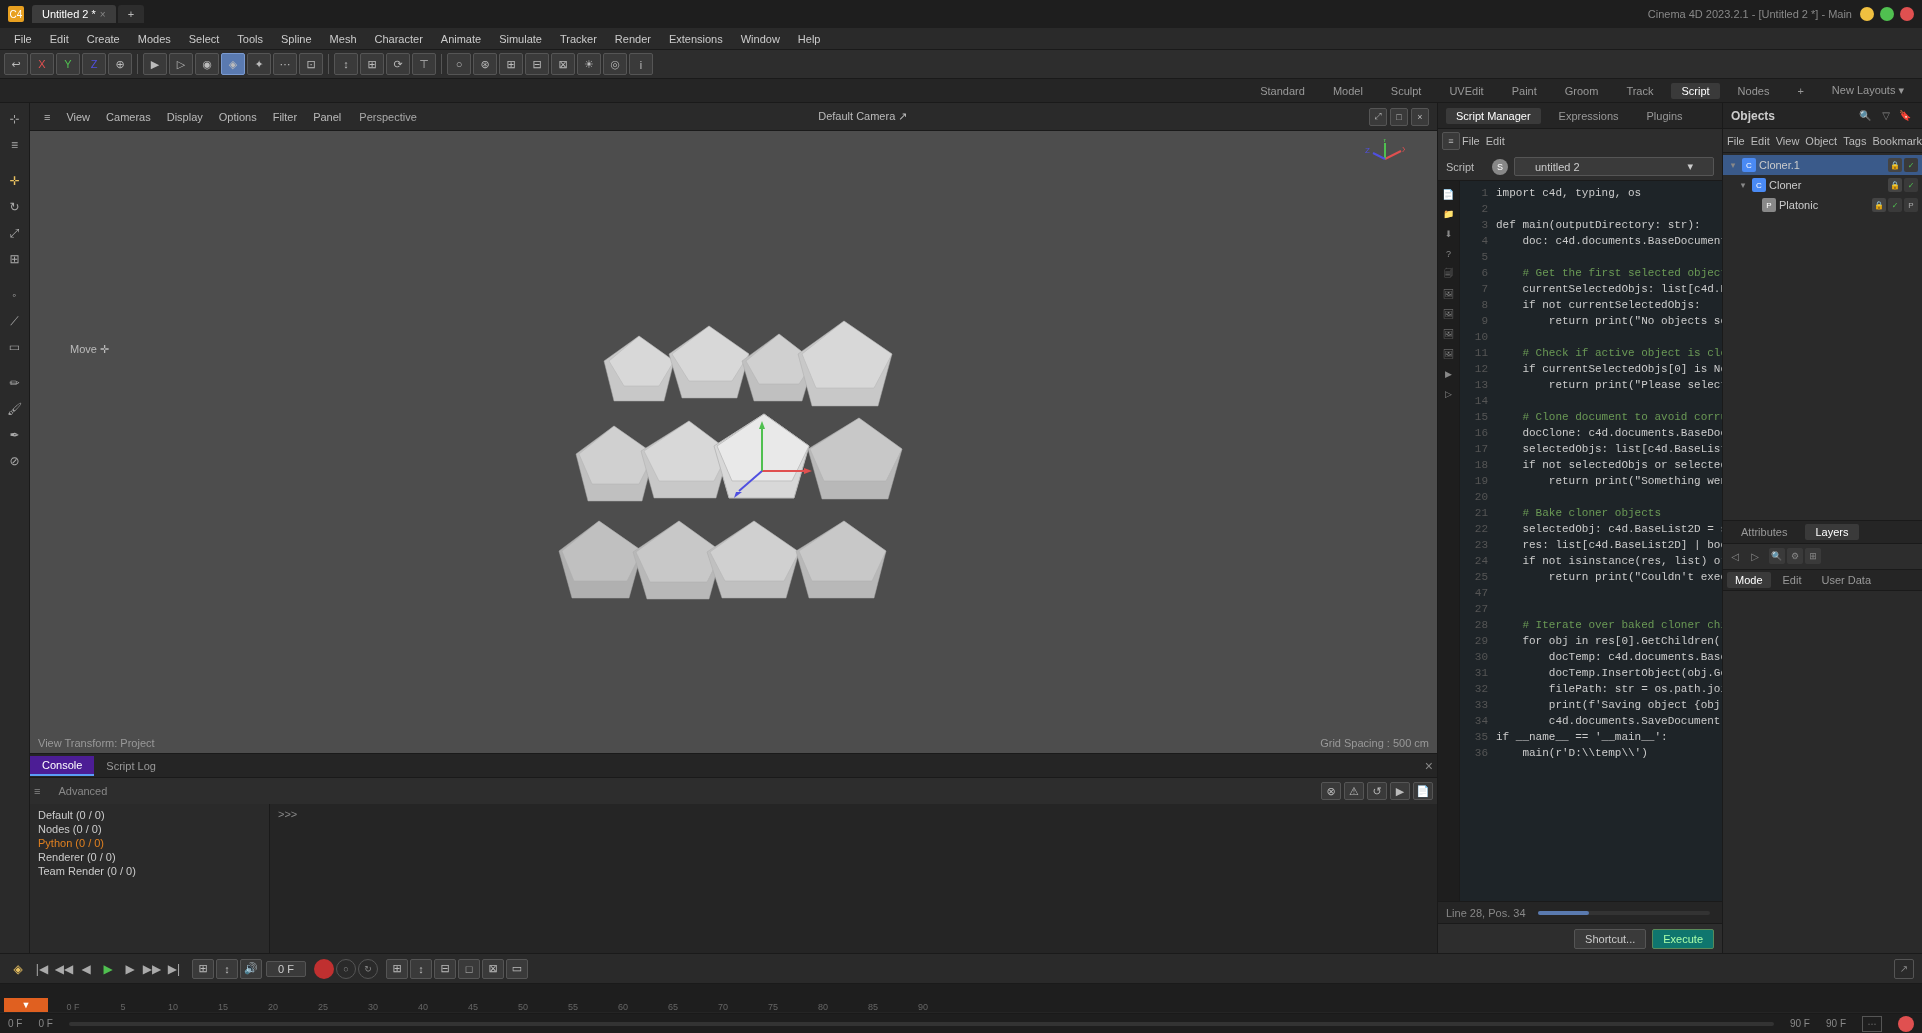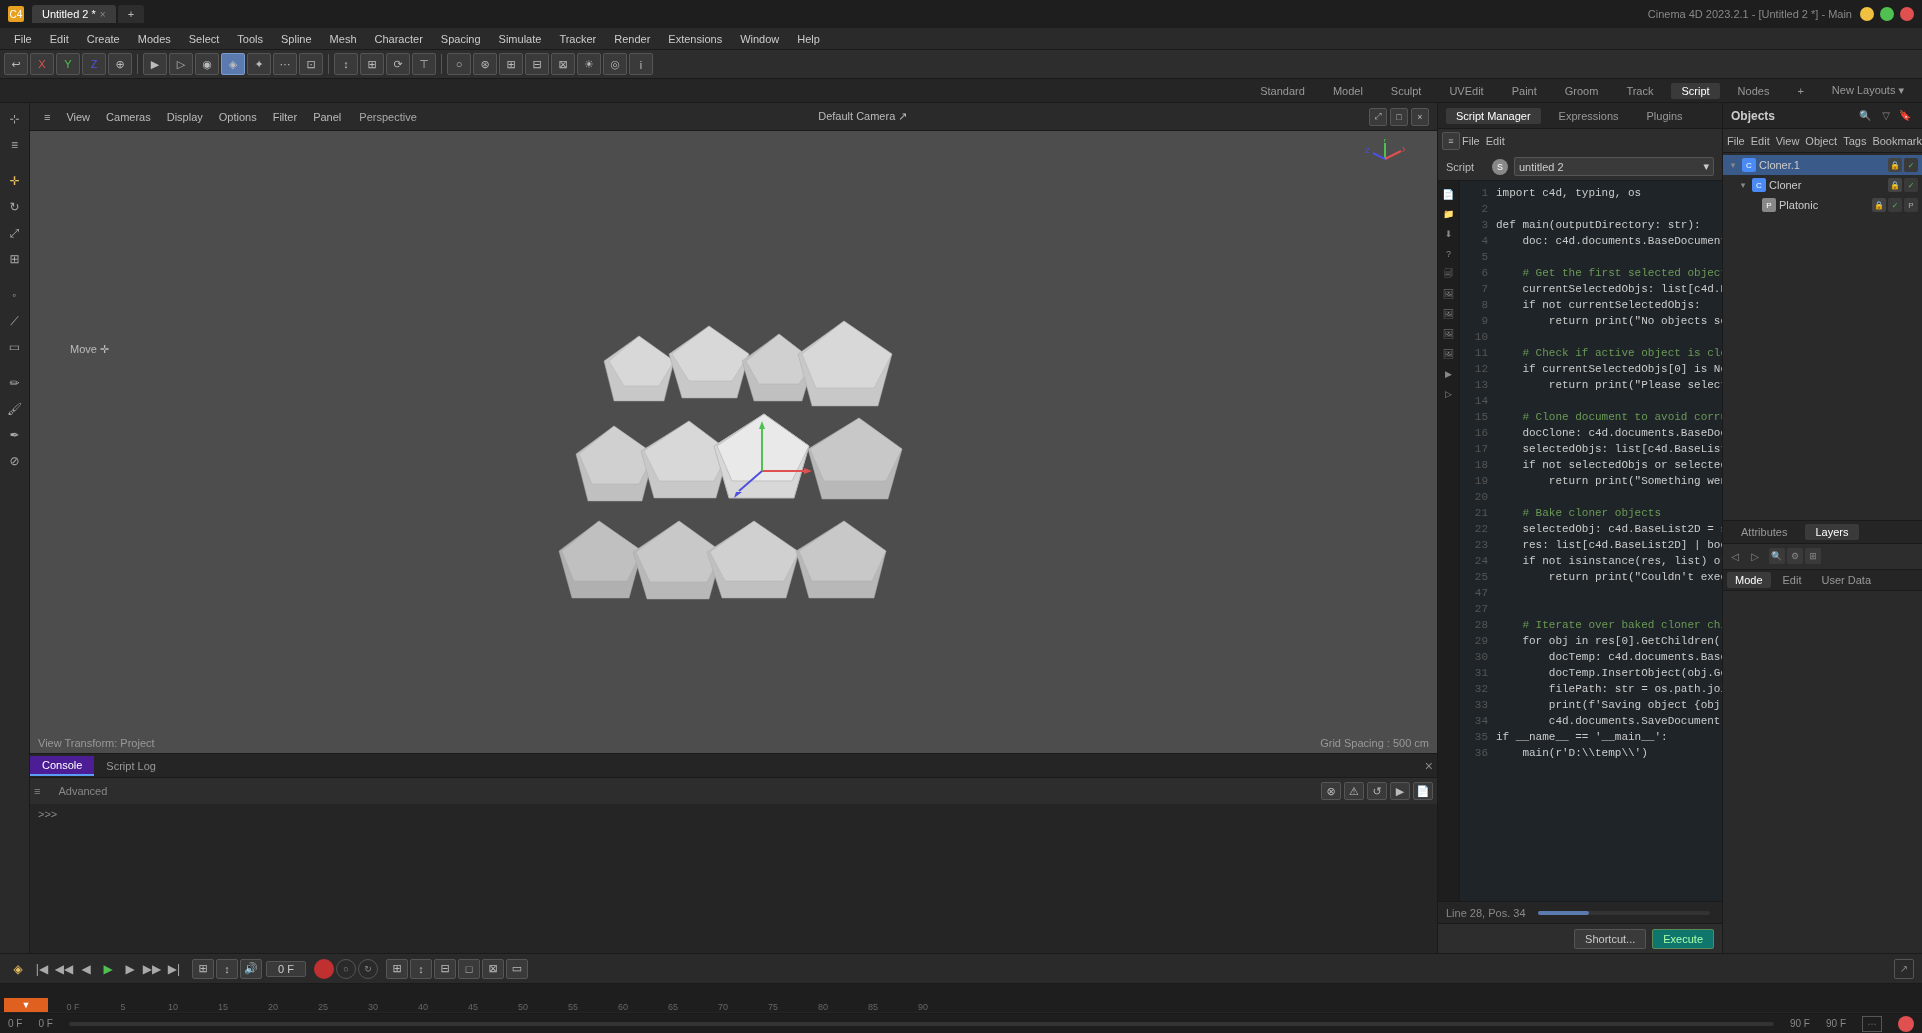--- a/index.html
+++ b/index.html
@@ -424,21 +424,21 @@
     .sm-label {
       color: #bbb;
       font-size: 11px;
       width: 40px;
     }
     .script-dropdown {
       flex: 1;
       background: #3a3a3a;
       border: 1px solid #555;
       border-radius: 2px;
-      padding: 2px 4px;
+      padding: 2px 20px;
       color: #ccc;
       font-size: 11px;
       display: flex;
       align-items: center;
       justify-content: space-between;
       cursor: pointer;
     }
 
     
     .far-right-panel {
@@ -684,21 +684,21 @@
 <div class="menu-bar">
   <div class="menu-item">File</div>
   <div class="menu-item">Edit</div>
   <div class="menu-item">Create</div>
   <div class="menu-item">Modes</div>
   <div class="menu-item">Select</div>
   <div class="menu-item">Tools</div>
   <div class="menu-item">Spline</div>
   <div class="menu-item">Mesh</div>
   <div class="menu-item">Character</div>
-  <div class="menu-item">Spacing</div>
+  <div class="menu-item">Animate</div>
   <div class="menu-item">Simulate</div>
   <div class="menu-item">Tracker</div>
   <div class="menu-item">Render</div>
   <div class="menu-item">Extensions</div>
   <div class="menu-item">Window</div>
   <div class="menu-item">Help</div>
 </div>
 
 <div class="top-toolbars">
   <div class="toolbar-row">
@@ -869,20 +869,27 @@
         <span style="color:#888;font-size:11px;margin-left:16px;">Advanced</span>
         <div style="margin-left:auto;display:flex;gap:3px;">
           <div class="toolbar-btn" style="width:20px;height:18px;">⊗</div>
           <div class="toolbar-btn" style="width:20px;height:18px;">⚠</div>
           <div class="toolbar-btn" style="width:20px;height:18px;">↺</div>
           <div class="toolbar-btn" style="width:20px;height:18px;">▶</div>
           <div class="toolbar-btn" style="width:20px;height:18px;">📄</div>
         </div>
       </div>
       <div class="console-inner">
+        <div class="console-left">
+          <div class="console-entry">Default (0 / 0)</div>
+          <div class="console-entry">Nodes (0 / 0)</div>
+          <div class="console-entry python">Python (0 / 0)</div>
+          <div class="console-entry">Renderer (0 / 0)</div>
+          <div class="console-entry">Team Render (0 / 0)</div>
+        </div>
         <div class="console-right">
           <span class="console-prompt">&gt;&gt;&gt;</span>
         </div>
       </div>
     </div>
   </div>
 
   <div class="right-panel">
     <div class="script-manager-header">
       <span class="sm-tab active">Script Manager</span>

